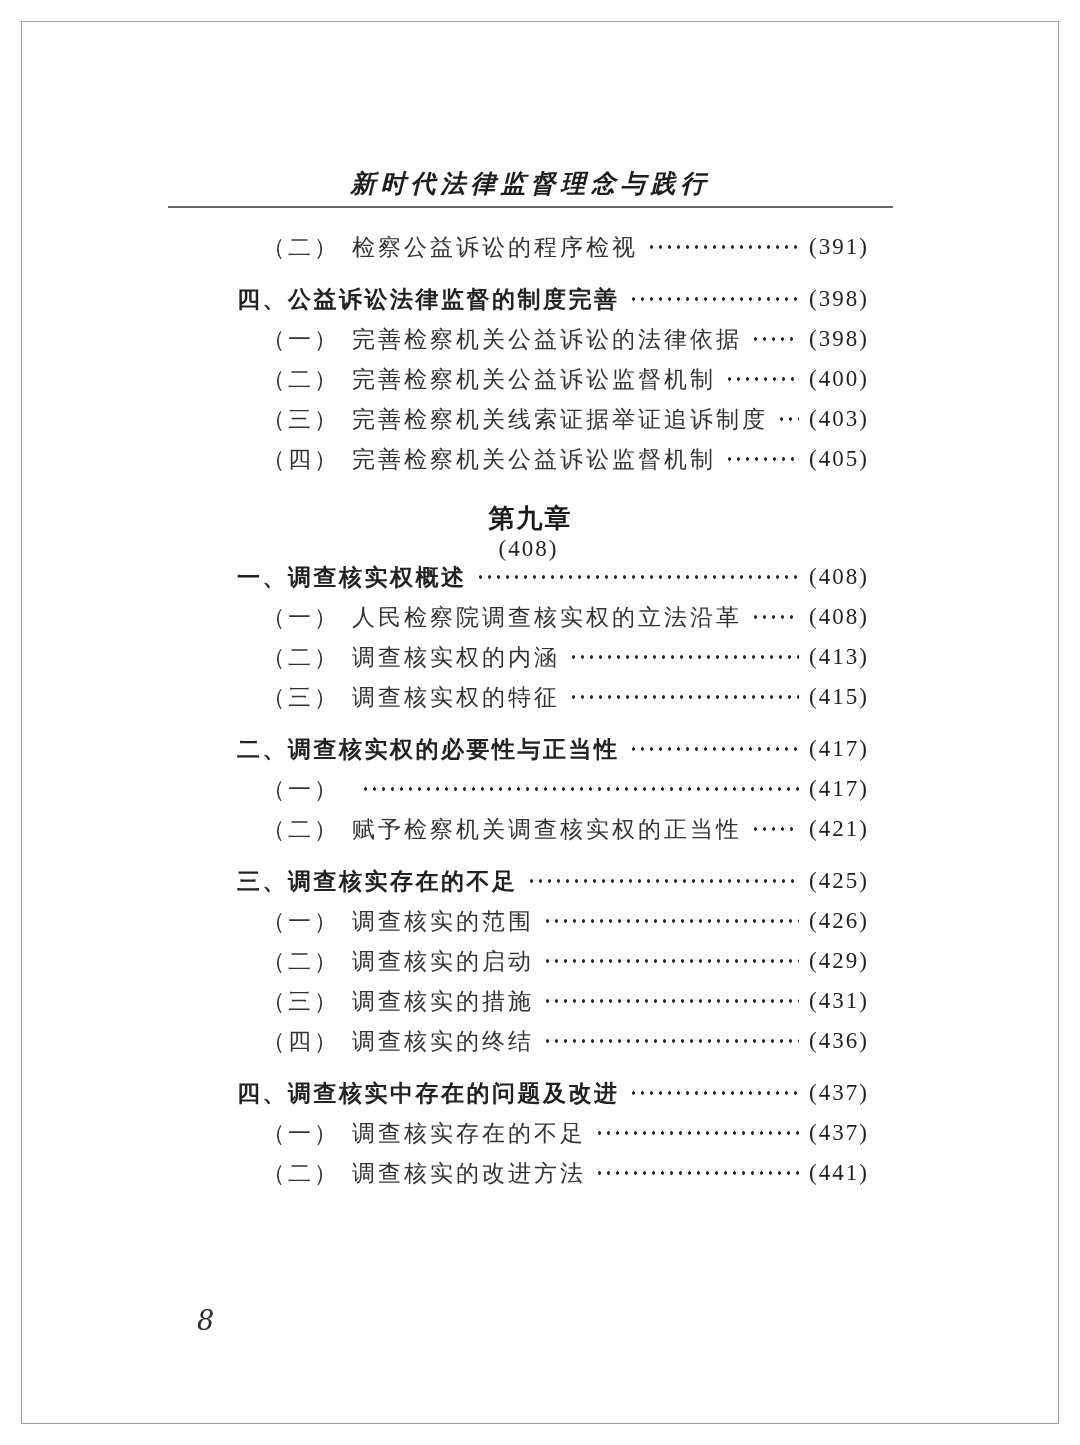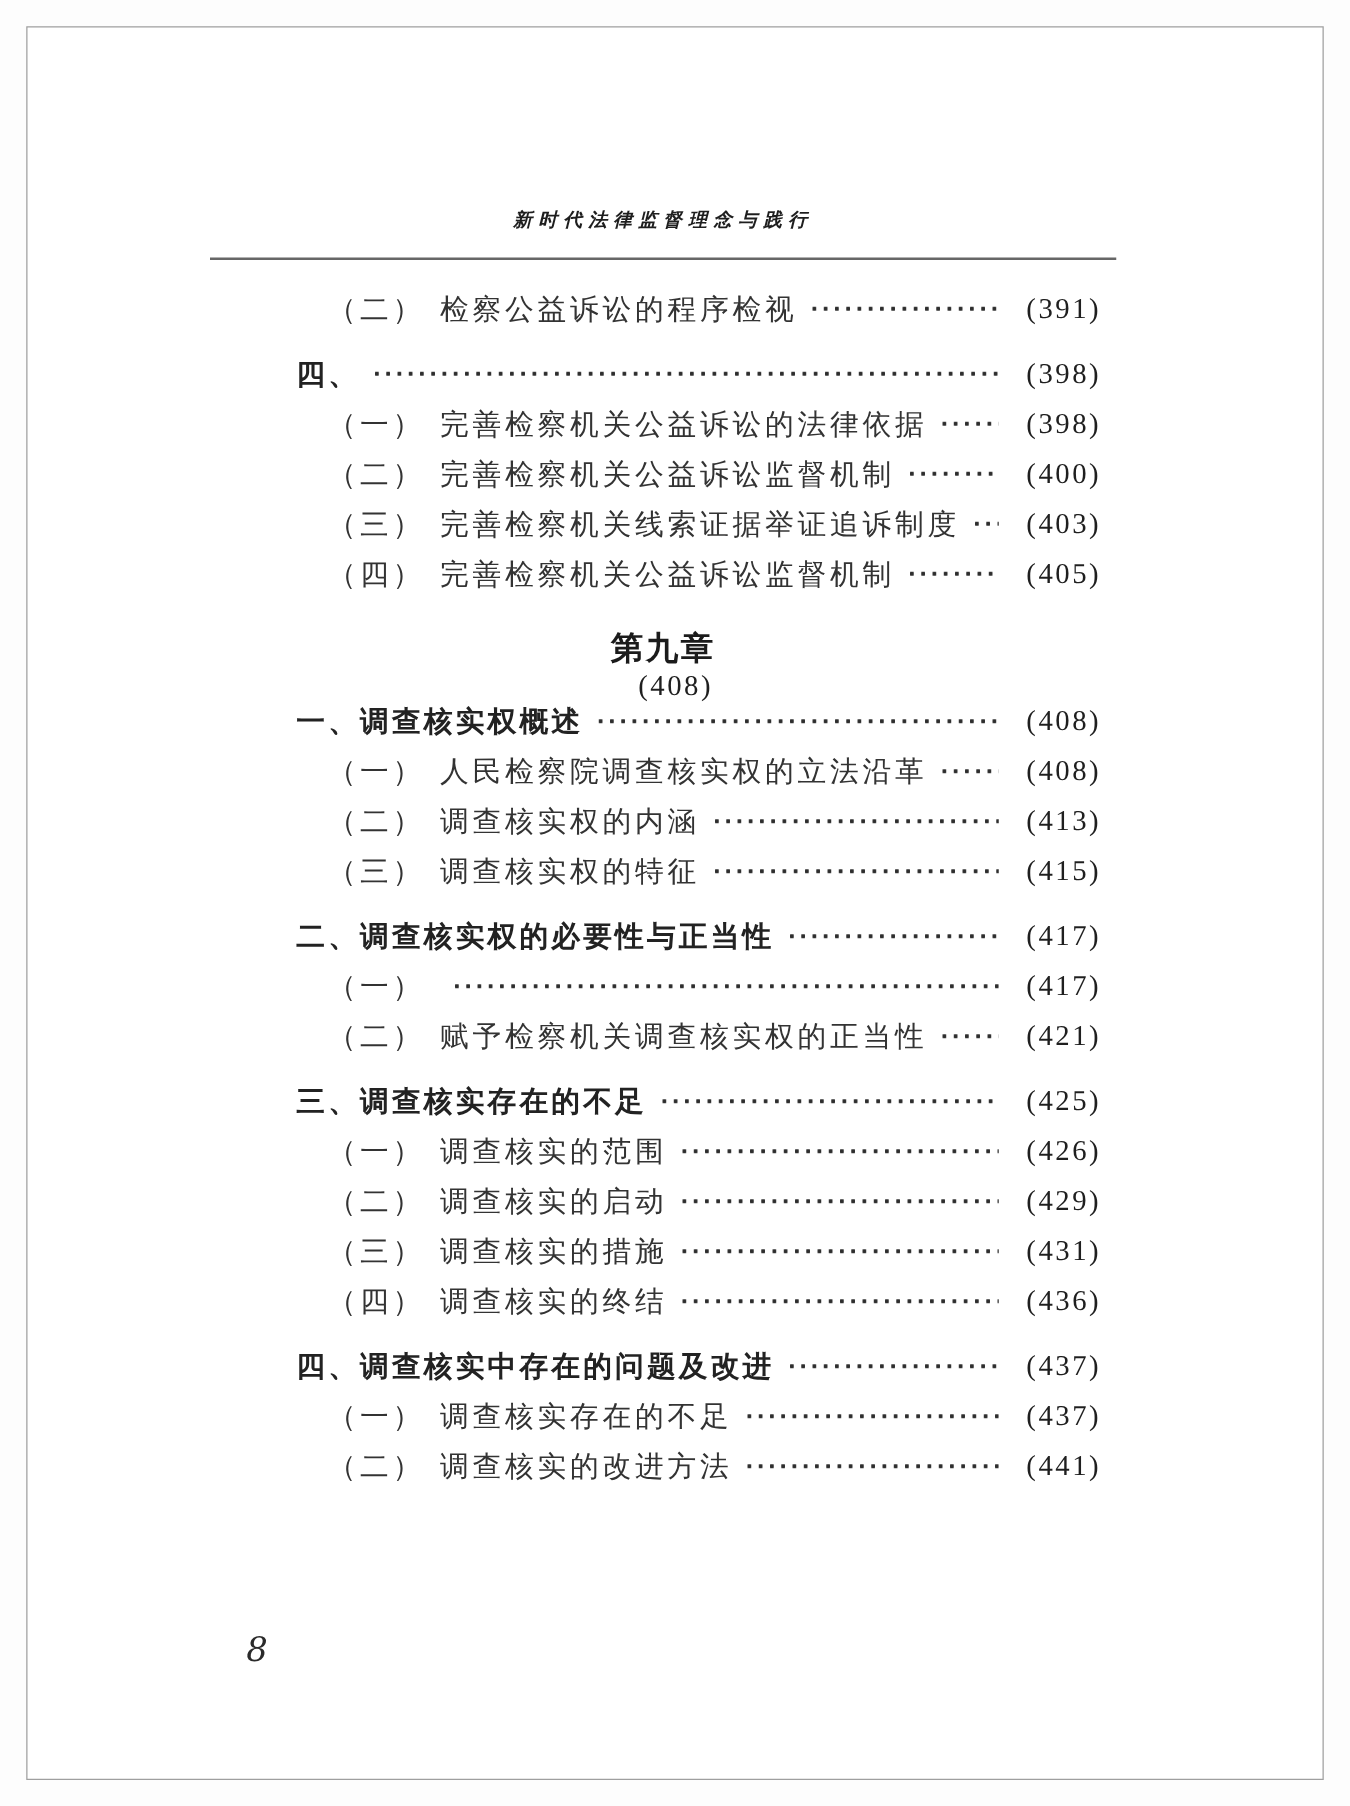--- a/index.html
+++ b/index.html
@@ -20,21 +20,21 @@
     inset: 21px;
     border: 1px solid #9f9f9f;
     background: #ffffff;
   }
   .running-head {
     position: absolute;
     top: 167px;
     left: 168px;
     width: 725px;
     text-align: center;
-    font-size: 15px;
+    font-size: 25px;
     font-weight: bold;
     font-style: italic;
     letter-spacing: 5px;
     color: #1e1e1e;
     white-space: nowrap;
   }
   .head-rule {
     position: absolute;
     top: 206px;
     left: 168px;
@@ -94,21 +94,21 @@
     background-position: left center;
     min-width: 20px;
   }
   .entry-page {
     flex: 0 0 auto;
     font-family: "Liberation Serif", serif;
     font-weight: normal;
     font-size: 23px;
     letter-spacing: 2px;
     min-width: 84px;
-    text-align: center;
+    text-align: left;
     color: #1f1f1f;
   }
   .lvl-chapter .entry-page { font-size: 23px; }
   .folio {
     position: absolute;
     left: 197px;
     top: 1305px;
     font-size: 27px;
     font-style: italic;
     font-family: "DejaVu Serif", serif;
@@ -126,20 +126,21 @@
 
 <div class="toc">
     <div class="toc-row lvl-sub">
     <span class="entry-label">（二）</span>
     <span class="entry-title">检察公益诉讼的程序检视</span>
     <span class="leader"></span>
     <span class="entry-page">(391)</span>
   </div>
     <div class="toc-row lvl-section">
     <span class="entry-label">四、</span>
+    <span class="entry-title">公益诉讼法律监督的制度完善</span>
     <span class="leader"></span>
     <span class="entry-page">(398)</span>
   </div>
     <div class="toc-row lvl-sub">
     <span class="entry-label">（一）</span>
     <span class="entry-title">完善检察机关公益诉讼的法律依据</span>
     <span class="leader"></span>
     <span class="entry-page">(398)</span>
   </div>
     <div class="toc-row lvl-sub">

